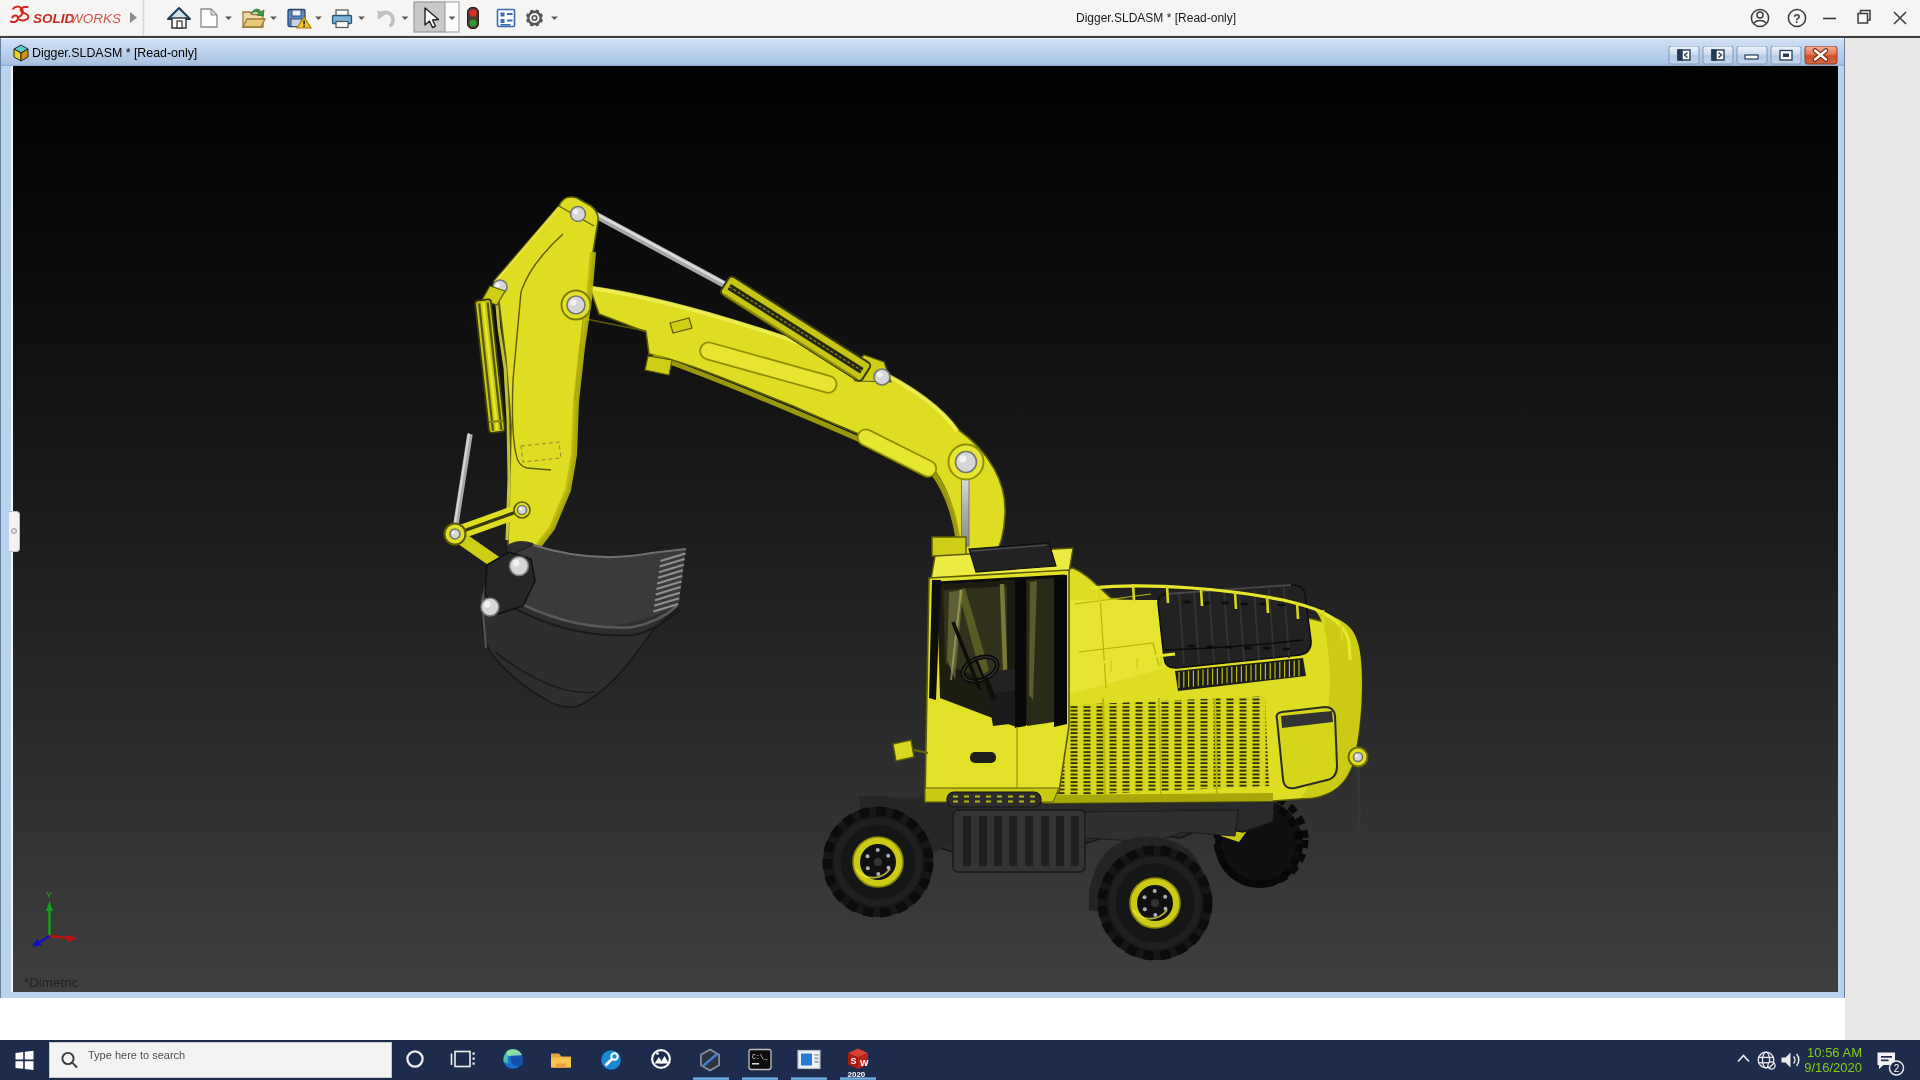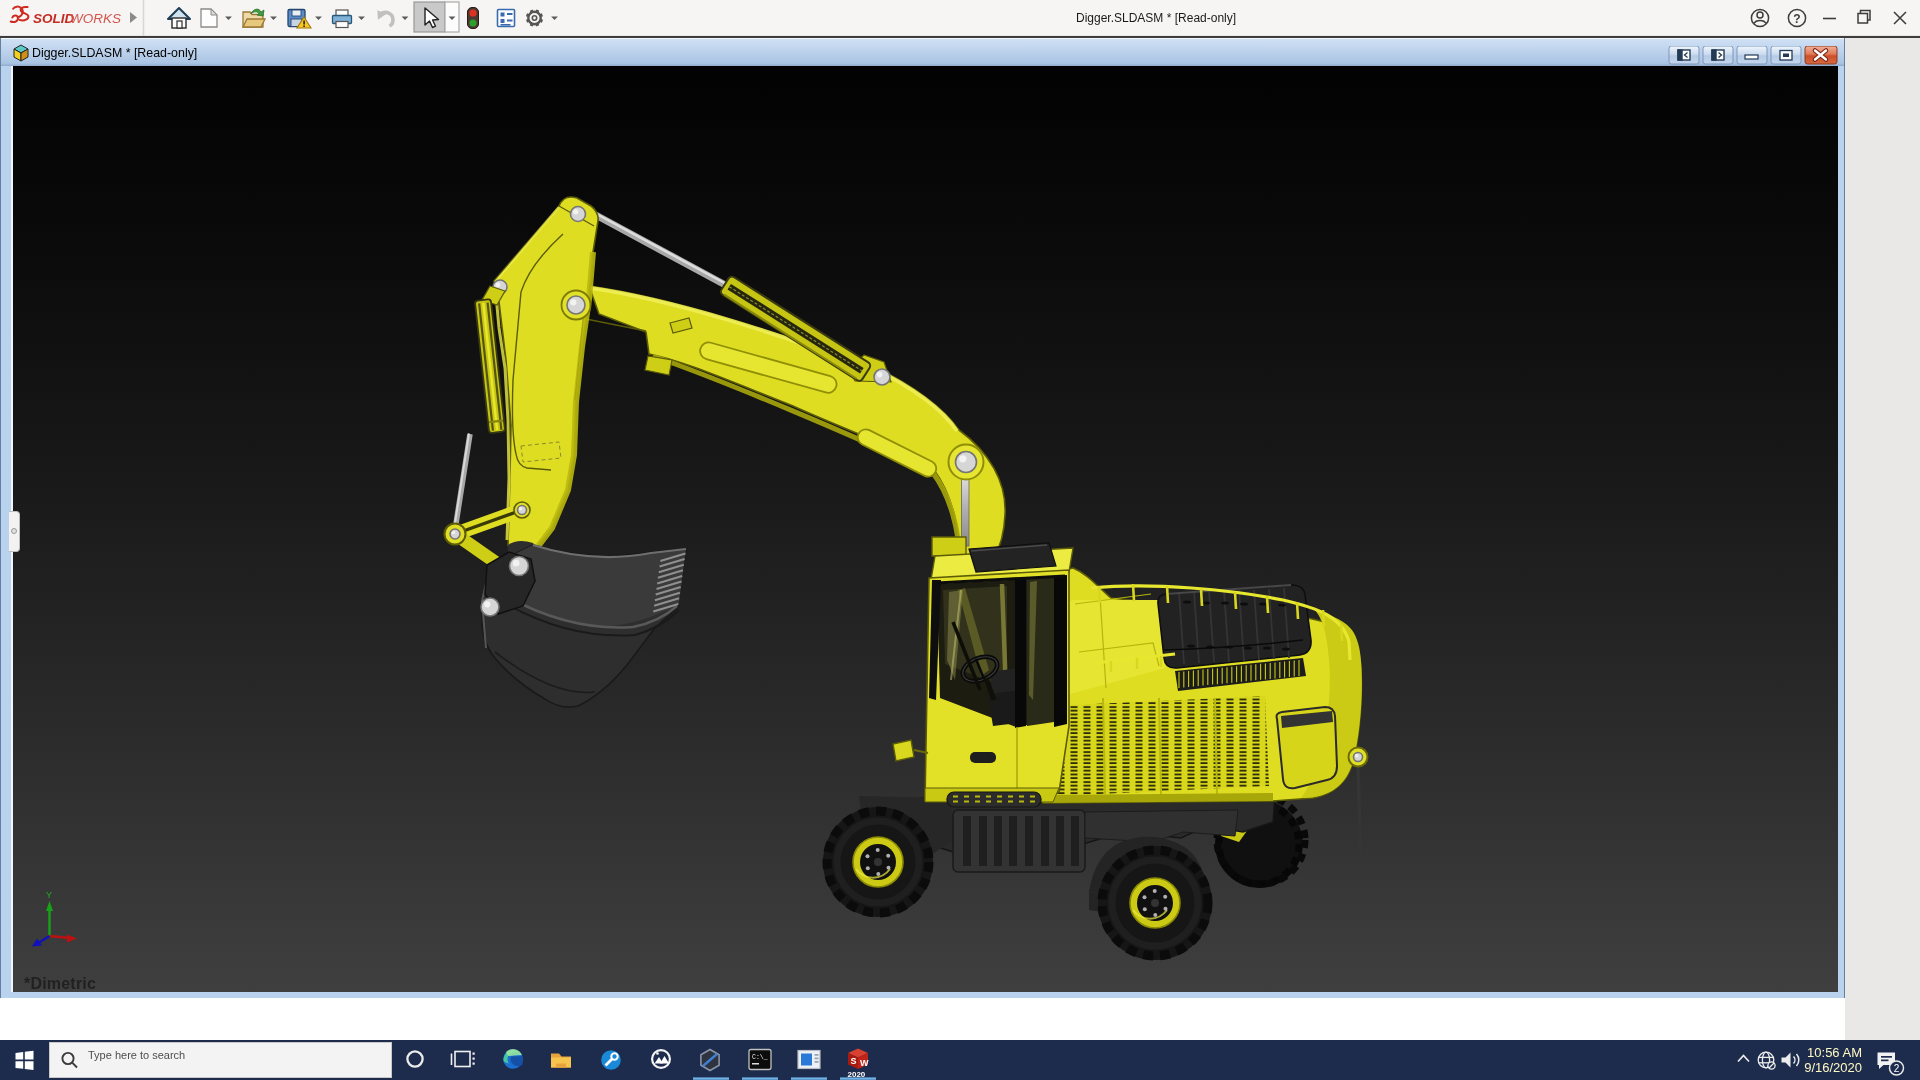--- a/index.html
+++ b/index.html
@@ -4,28 +4,28 @@
 *{margin:0;padding:0;box-sizing:border-box}
 html,body{width:1920px;height:1080px;overflow:hidden;background:#e9e8e6;font-family:"Liberation Sans",sans-serif}
 .abs{position:absolute}
 #topbar{left:0;top:0;width:1920px;height:35px;background:#f6f5f3}
 #darkline{left:0;top:36px;width:1920px;height:2px;background:#3e3e3e}
 #docwin{left:0;top:38px;width:1845px;height:960px;background:#b9d3ee;border-right:1px solid #64809f;border-left:1px solid #64809f}
 #dtitle{left:0;top:0;width:100%;height:28px;background:linear-gradient(180deg,#cfe0f4 0%,#b9cfea 55%,#a9c4e3 90%,#8fa9cc 100%);border-top:1px solid #f4f8fc}
 #dtext{left:31px;top:7px;font-size:12.4px;color:#000;letter-spacing:0px}
 #apptitle{left:1076px;top:11px;font-size:12px;color:#1a1a1a}
 #viewport{left:10px;top:28px;width:1827px;height:926px;background:linear-gradient(180deg,#020202 0%,#0b0b0b 20%,#191919 45%,#2b2b2b 72%,#3f3f3f 100%);border-left:2px solid #f2f6fa}
-#dimetric{left:11px;top:909px;font-size:16px;font-weight:bold;color:#212121;letter-spacing:0.2px}
+#dimetric{left:11px;top:909px;font-size:13px;font-weight:normal;color:#212121;letter-spacing:0.2px}
 #lefttab{left:8px;top:473px;width:11px;height:41px;background:#f3f2f0;border:1px solid #bdbdbd;border-left:none;border-radius:0 4px 4px 0}
 #tabdot{left:2px;top:16px;width:6px;height:6px;border-radius:50%;border:1px solid #9a9a9a;background:#e0e0e0}
 #statusstrip{left:0;top:998px;width:1845px;height:42px;background:#ffffff}
 #taskbar{left:0;top:1040px;width:1920px;height:40px;background:#1d2b4c}
 #searchbox{left:49px;top:2px;width:343px;height:36px;background:#f3f3f3;border:1px solid #c8c8c8}
 #searchtext{left:39px;top:9px;font-size:11px;color:#4e4e4e}
-#timetxt{left:1770px;top:5px;width:92px;text-align:right;font-size:13px;color:#fef9c3;line-height:15px}
+#timetxt{left:1770px;top:5px;width:92px;text-align:right;font-size:13px;color:#84cc16;line-height:15px}
 </style></head><body>
 
 <div id="topbar" class="abs">
     <svg class="abs" style="left:0;top:0" width="1920" height="36" viewBox="0 0 1920 36">
       <g stroke="#cf2a22" fill="none" stroke-linecap="round" transform="translate(3.5,1.5) scale(0.8)">
         <path d="M9,25 C14,27 19,24 18,20 C17,16 12,17 11,20 M18,20 C24,18 26,12 22,8 C19,5.5 14,6 12,9" stroke-width="2.5"></path>
         <path d="M30,7 C24,6 20,9 22,12 C24,15 30,15 31,18 C32,22 26,25 20,23" stroke-width="2.5"></path>
       </g>
       <text x="33" y="22.5" font-style="italic" font-weight="bold" font-size="13.5" fill="#c42d24" font-family="Liberation Sans,sans-serif">SOLID</text>
       <text x="70" y="22.5" font-style="italic" font-size="13.5" fill="#d2554d" font-family="Liberation Sans,sans-serif">WORKS</text>

